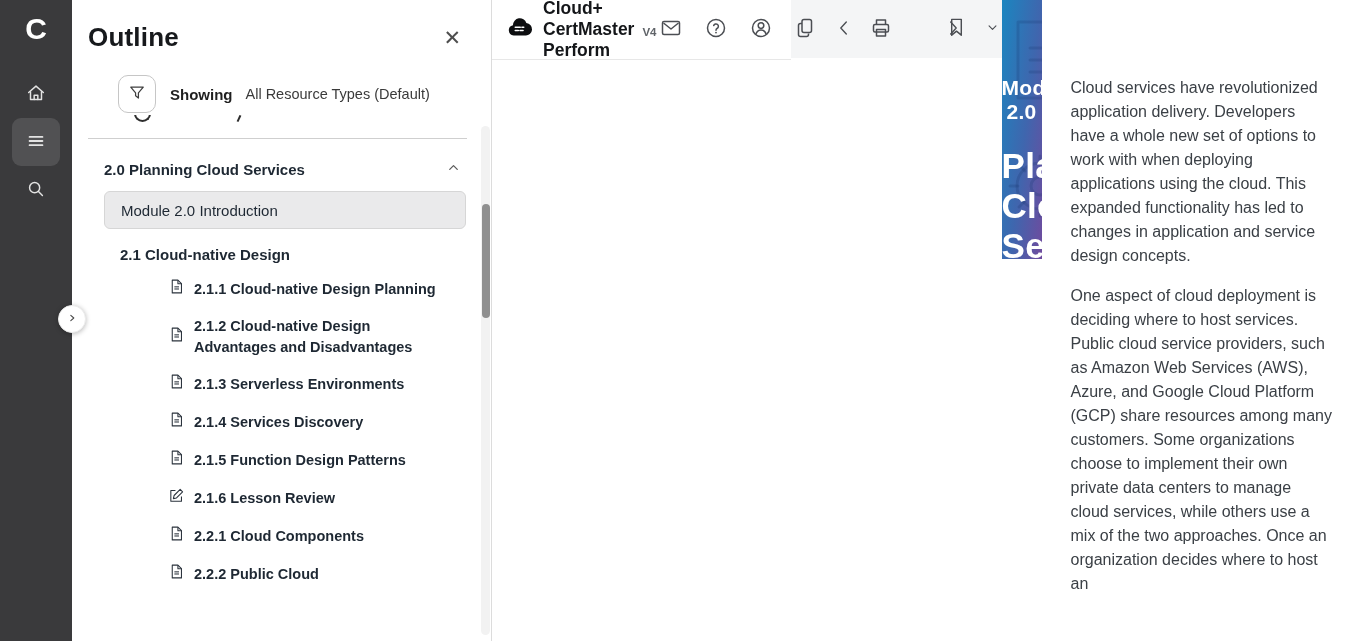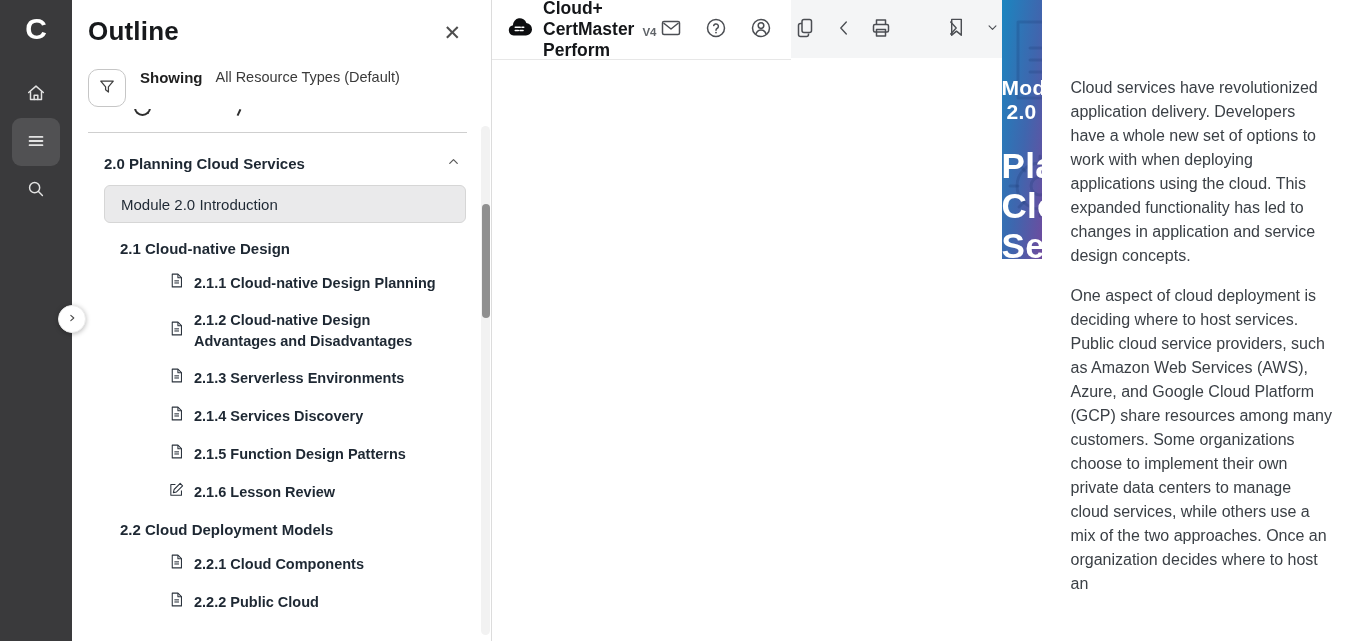--- a/index.html
+++ b/index.html
@@ -11,26 +11,26 @@
   .rail { width:72px; background:#3a3a3c; display:flex; flex-direction:column;
           align-items:center; flex-shrink:0; z-index:3; }
   .rail .logo { color:#fff; font-size:30px; font-weight:bold; margin:10px 0 24px; line-height:38px; }
   .rail-btn { width:48px; height:44px; display:flex; align-items:center; justify-content:center;
               background:transparent; border:none; color:#e3e3e3; cursor:pointer; }
   .rail-btn.active { background:#515153; border-radius:9px; height:48px; margin:2px 0; }
 
   
   .outline-panel { width:420px; background:#fff; border-right:1px solid #dcdcdc;
                    position:relative; flex-shrink:0; z-index:2; }
-  .outline-head { display:flex; align-items:flex-end; justify-content:space-between;
-                  padding:16px 26px 0 16px; }
+  .outline-head { display:flex; align-items:center; justify-content:space-between;
+                  padding:22px 26px 0 16px; }
   .outline-title { font-size:26px; font-weight:700; color:#17191c; letter-spacing:.2px; }
   .close-btn { background:none; border:none; font-size:21px; color:#4e4e4e; cursor:pointer;
                line-height:1; padding:4px; font-weight:400; }
-  .filter-row { display:flex; padding:22px 24px 0 16px; }
+  .filter-row { display:flex; align-items:center; padding:22px 24px 0 16px;margin-left:30px; }
   .filter-btn { width:38px; height:38px; border:1px solid #c6c6c6; border-radius:10px;
                 background:#fff; display:flex; align-items:center; justify-content:center;
                 color:#3f3f3f; cursor:pointer; flex-shrink:0; }
   .filter-label { font-size:15px; font-weight:700; color:#1f1f1f; margin-left:14px; }
   .filter-value { font-size:14.5px; color:#3a3a3a; margin-left:13px; }
   .clipped-row { position:relative; height:16px; margin:2px 24px 0 16px; overflow:hidden; }
   .clip-mark-a { position:absolute; left:46px; top:-2px; width:17px; height:9px;
                  border:2px solid #2e2e2e; border-top:none; border-radius:0 0 9px 9px; }
   .clip-mark-b { position:absolute; left:150px; top:0; width:2px; height:7px;
                  background:#2e2e2e; transform:rotate(25deg); }
@@ -227,23 +227,20 @@
       <div class="row-doc">
         <span class="doc-ic">
           <svg viewBox="0 0 24 24" width="17" height="17" fill="none" stroke="currentColor" stroke-width="1.5" stroke-linejoin="round">
               <path d="M19 13.5V20H4V5h6.5"></path>
               <path d="M17.2 3.4l3.4 3.4L12 15.4l-4.4 1 1-4.4z"></path>
             </svg>
         </span>
         <span>2.1.6 Lesson Review</span>
       </div>
 
-      <div class="row-sub">
-        <span>2.2 Cloud Deployment Models</span>
-      </div>
 
       <div class="row-doc">
         <span class="doc-ic">
           <svg viewBox="0 0 24 24" width="17" height="17" fill="none" stroke="currentColor" stroke-width="1.5" stroke-linejoin="round">
               <path d="M6 3h8l5 5v13H6z"></path>
               <path d="M14 3v5h5"></path>
               <line x1="9" y1="12.5" x2="15.5" y2="12.5"></line>
               <line x1="9" y1="15.5" x2="15.5" y2="15.5"></line>
             </svg>
         </span>

